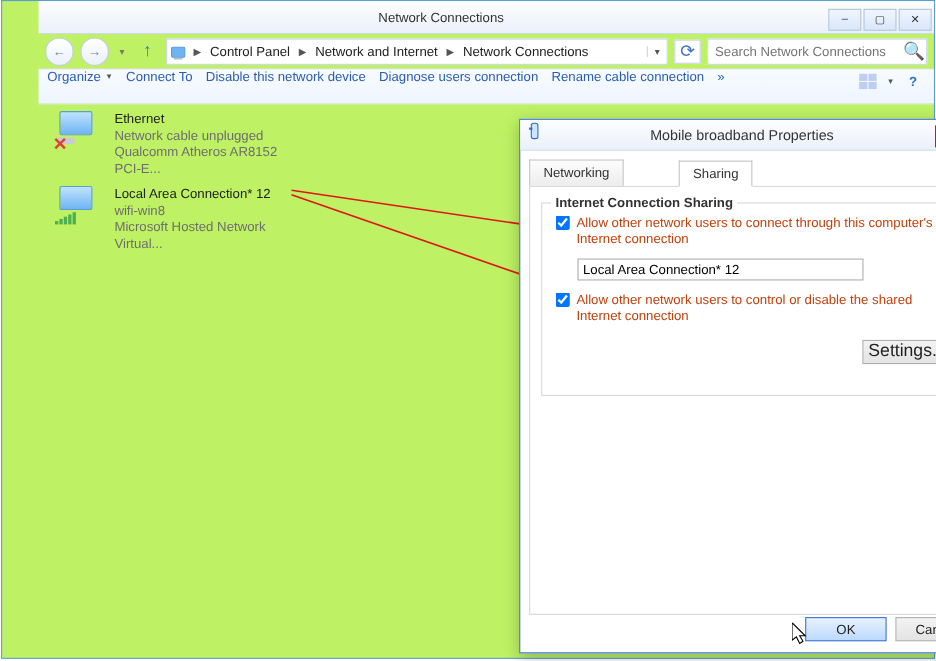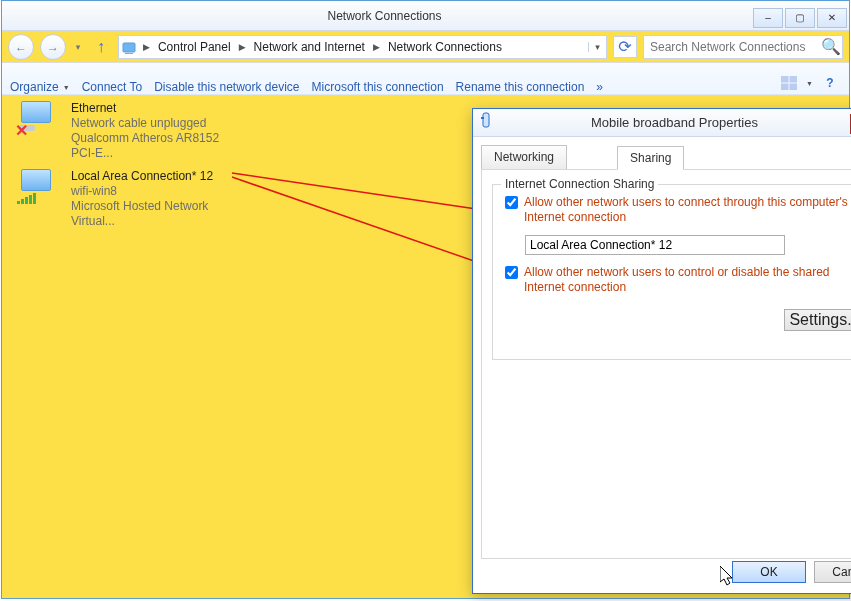--- a/index.html
+++ b/index.html
@@ -1,38 +1,38 @@
 <!DOCTYPE html>
 <html><head>
 <meta charset="utf-8">
 <style>
 * { box-sizing: border-box; margin: 0; padding: 0; font-family: "Segoe UI", Tahoma, sans-serif; }
 body { background: #fff; width: 851px; height: 601px; position: relative; overflow: hidden; }
 
-.window { border: 1px solid #5a9ed6; width: 849px; height: 599px; margin: 0 auto; position: relative; background: #fde047; }
+.window { border: 1px solid #5a9ed6; width: 849px; height: 599px; margin: 0 auto; position: relative; background: #bef264; padding-left: 33px; }
 .titlebar { height: 30px; display: flex; align-items: center; background: linear-gradient(#fdfdfd,#eaf1fb); border-bottom: 1px solid #d0d7e5; }
 .titlebar .title { flex: 1; text-align: center; font-size: 12px; color: #333; }
 .titlebar .controls { display: flex; }
 .titlebar .controls .ctl { width: 30px; height: 20px; margin: 4px 2px 0 0; border: 1px solid #b0c4de; background: linear-gradient(#f0f6ff,#d8e7fa); display: flex; align-items: center; justify-content: center; font-size: 10px; color: #333; }
 
 .navbar { display: flex; align-items: center; height: 32px; padding: 0 6px; border-bottom: 1px solid #dcdcdc; gap: 6px; }
 .nav-btn { width: 26px; height: 26px; border-radius: 50%; border: 1px solid #c3cee0; background: linear-gradient(#fff,#eaf1fb); display: flex; align-items: center; justify-content: center; color: #6c7f9a; font-size: 12px; }
 .dd-tiny { width: 12px; font-size: 9px; color: #777; text-align: center; }
 .up-btn { width: 22px; height: 22px; display: flex; align-items: center; justify-content: center; color: #3f6fcf; }
 .breadcrumb { flex: 1; display: flex; align-items: center; border: 1px solid #c8d4e6; height: 24px; background: #fff; font-size: 12px; }
 .breadcrumb .bc-icon { width: 22px; height: 22px; display: flex; align-items: center; justify-content: center; }
 .breadcrumb .crumb { padding: 0 6px; color: #222; }
 .breadcrumb .sep { font-size: 9px; color: #555; padding: 0 2px; }
 .breadcrumb .dd { width: 18px; border-left: 1px solid #c8d4e6; text-align: center; font-size: 9px; color: #555; }
 .refresh-btn { width: 24px; height: 22px; border: 1px solid #c8d4e6; background: #fff; display: flex; align-items: center; justify-content: center; color: #3f6fcf; }
 .searchbox { width: 200px; height: 24px; border: 1px solid #c8d4e6; background: #fff; display: flex; align-items: center; }
 .searchbox input { flex: 1; border: none; font-size: 12px; padding: 0 6px; color: #888; outline: none; }
 .searchbox .sicon { width: 22px; text-align: center; color: #3f6fcf; }
 
-.toolbar { display: flex; align-items: flex-end; height: 32px; padding: 0 8px; font-size: 12px; background: linear-gradient(#f7fbff,#eef5ff); border-bottom: 1px solid #dce7f5; gap: 12px; }
+.toolbar { display: flex; align-items: flex-start; height: 32px; padding: 0 8px; font-size: 12px; background: linear-gradient(#f7fbff,#eef5ff); border-bottom: 1px solid #dce7f5; gap: 12px; }
 .toolbar .tb-item { color: #2a5db0; display: flex; align-items: center; gap: 4px; }
 .toolbar .tb-item .dd { font-size: 7px; color: #555; }
 .toolbar .spacer { flex: 1; }
 .toolbar .right-icons { display: flex; align-items: center; gap: 6px; color: #2a5db0; font-size: 12px; }
 .toolbar .right-icons .rbx { width: 22px; height: 22px; display: flex; align-items: center; justify-content: center; }
 
 .content { position: relative; height: calc(100% - 94px); }
 .conn-list { position: absolute; left: 15px; top: 6px; display: flex; flex-direction: column; gap: 8px; width: 420px; }
 .conn-row { display: flex; gap: 22px; }
 .conn-item { display: flex; gap: 10px; width: 210px; }
@@ -56,21 +56,21 @@
 .dialog { position: absolute; left: 472px; top: 108px; width: 429px; height: 486px; border: 1px solid #2f6fd1; background: #fff; box-shadow: 0 4px 14px rgba(0,0,0,.25); }
 .dialog .dlg-titlebar { height: 28px; background: linear-gradient(#fdfdfd,#eaf1fb); display: flex; align-items: center; border-bottom: 1px solid #d0d7e5; }
 .dlg-icon { width: 26px; text-align: center; color: #2a5db0; }
 .dlg-title { flex: 1; text-align: center; font-size: 13px; color: #333; }
 .dlg-close { width: 46px; height: 20px; margin: 3px 4px 0 0; background: linear-gradient(#e7817d,#c9302c); border: 1px solid #a52924; color: #fff; display: flex; align-items: center; justify-content: center; font-size: 12px; font-weight: bold; }
 .tabs { display: flex; padding: 8px 8px 0; font-size: 12px; gap: 48px; }
 .tab { padding: 4px 12px; border: 1px solid #c4c4c4; border-bottom: none; background: linear-gradient(#fdfdfd,#ececec); margin-right: 2px; color: #333; }
 .tab.active { background: #fff; position: relative; top: 1px; border-bottom: 1px solid #fff; }
 .tab-panel { margin: 0 8px 8px; border: 1px solid #d8d8d8; height: 390px; background: #fff; font-size: 12px; padding: 10px 0 0 0; }
 .fieldset { margin: 4px 10px 0; border: 1px solid #d8d8d8; padding: 10px 12px 12px; position: relative; }
-.fieldset .legend { position: absolute; top: -8px; left: 8px; background: #fff; padding: 0 4px; color: #333; font-size: 12px; }
+.fieldset .legend { position: absolute; top: -8px; left: 8px; background: #fff; padding: 0 4px; color: #333; font-size: 12px; font-weight: bold; }
 .chk { display: flex; align-items: flex-start; gap: 6px; margin-bottom: 10px; }
 .chk input { width: 13px; height: 13px; margin-top: 1px; }
 .chk .lbl { line-height: 15px; color: #c2410c; }
 .sublabel { margin: 6px 0 4px 20px; color: #222; }
 .textfield { margin: 0 0 10px 20px; border: 1px solid #adadad; height: 20px; padding: 1px 4px; background: #fff; width: 260px; font-size: 12px; display: flex; align-items: center; }
 .settings-btn { float: right; margin: 4px 2px 16px 0; height: 22px; width: 82px; border: 1px solid #adadad; background: linear-gradient(#f3f3f3,#e3e3e3); font-size: 16px; color: #222; }
 .dlg-buttons { position: absolute; bottom: 10px; right: 12px; display: flex; gap: 8px; }
 .dlg-buttons button { width: 74px; height: 22px; border: 1px solid #adadad; background: linear-gradient(#f3f3f3,#e3e3e3); font-size: 12px; color: #222; text-align: center; }
 .dlg-buttons button.primary { border: 1px solid #2f6fd1; background: linear-gradient(#e8f2ff,#bcd9fe); position: relative; }
 .cursor { position: absolute; left: 720px; top: 566px; font-size: 18px; color: #000; pointer-events: none; }
@@ -118,22 +118,22 @@
     </div>
   </div>
 
   <div class="toolbar">
     <div class="tb-item">
         <span>Organize</span>
         <span class="dd">▼</span>
       </div>
     <div class="tb-item">Connect To</div>
     <div class="tb-item">Disable this network device</div>
-    <div class="tb-item">Microsoft this connection</div>
-    <div class="tb-item">Rename this connection</div>
+    <div class="tb-item">Diagnose users connection</div>
+    <div class="tb-item">Rename cable connection</div>
     <div class="tb-item">»</div>
     <div class="spacer"></div>
     <div class="right-icons">
       <div class="rbx">
         <svg width="16" height="14">
             <rect x="0" y="0" width="7" height="6" fill="#3f6fcf" opacity=".3" stroke="#3f6fcf"></rect>
             <rect x="9" y="0" width="7" height="6" fill="#3f6fcf" opacity=".3" stroke="#3f6fcf"></rect>
             <rect x="0" y="8" width="7" height="6" fill="#3f6fcf" opacity=".3" stroke="#3f6fcf"></rect>
             <rect x="9" y="8" width="7" height="6" fill="#3f6fcf" opacity=".3" stroke="#3f6fcf"></rect>
           </svg>

